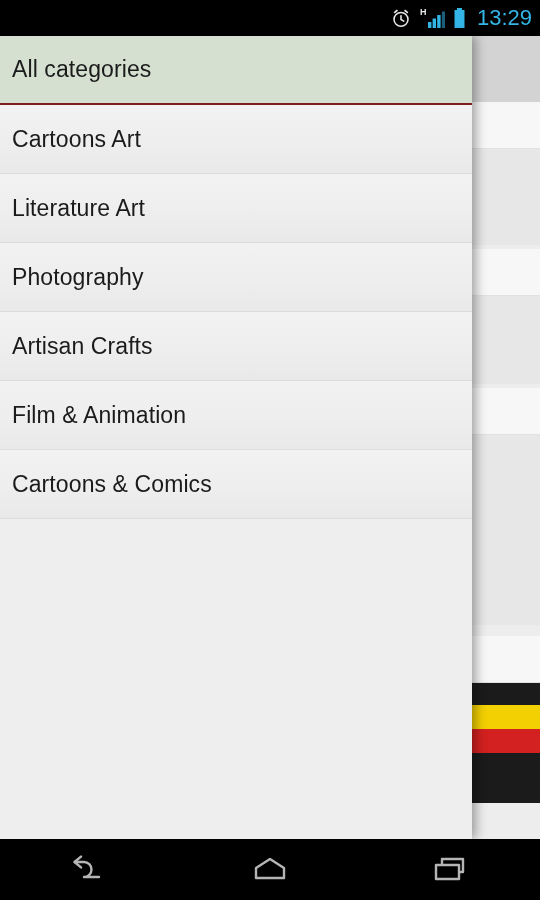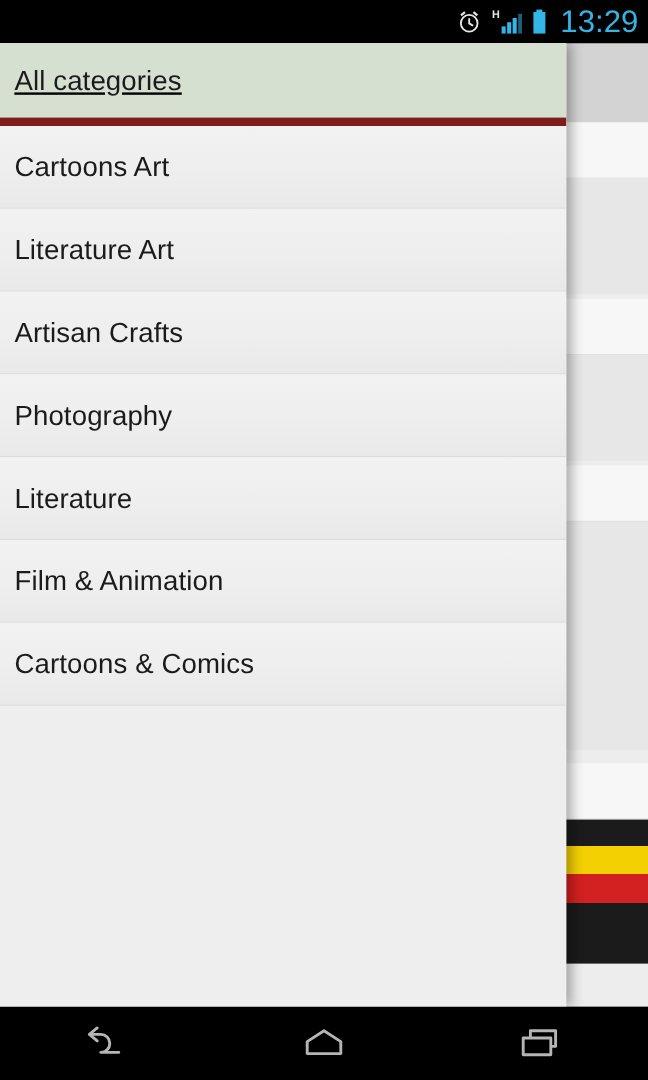--- a/index.html
+++ b/index.html
@@ -34,21 +34,21 @@
     padding-right: 8px;
     box-sizing: border-box;
   }
   .status-icons {
     display: flex;
     align-items: center;
     gap: 7px;
   }
   .status-clock-time {
     color: #33b5e5;
-    font-size: 26px;
+    font-size: 22px;
     letter-spacing: 0px;
     line-height: 1;
     padding-left: 3px;
     font-family: "Liberation Sans", sans-serif;
   }
   .icn { display: block; }
 
   
   .content-panel {
     position: absolute;
@@ -143,22 +143,21 @@
     height: 69px;
     box-sizing: border-box;
     display: flex;
     align-items: center;
     padding-left: 12px;
     border-bottom: 1px solid #dcdcdc;
     background: linear-gradient(180deg, #f2f2f2 0%, #eeeeee 55%, #e9e9e9 100%);
   }
   .cat-item.selected {
     background: #d5e0d1;
-    border-bottom: 7px solid #7f1d1d;
-    text-decoration: underline;
+    border-bottom: 2px solid #7f1d1d;
   }
   .cat-label {
     font-size: 23px;
     color: #1b1b1b;
     letter-spacing: 0.1px;
     white-space: nowrap;
   }
 
   
   .nav-bar {
@@ -230,27 +229,24 @@
       <div class="cat-item selected">
         <span class="cat-label">All categories</span>
       </div>
       <div class="cat-item">
         <span class="cat-label">Cartoons Art</span>
       </div>
       <div class="cat-item">
         <span class="cat-label">Literature Art</span>
       </div>
       <div class="cat-item">
+        <span class="cat-label">Photography</span>
+      </div>
+      <div class="cat-item">
         <span class="cat-label">Artisan Crafts</span>
-      </div>
-      <div class="cat-item">
-        <span class="cat-label">Photography</span>
-      </div>
-      <div class="cat-item">
-        <span class="cat-label">Literature</span>
       </div>
       <div class="cat-item">
         <span class="cat-label">Film &amp; Animation</span>
       </div>
       <div class="cat-item">
         <span class="cat-label">Cartoons &amp; Comics</span>
       </div>
 
     </div>
   </div>

